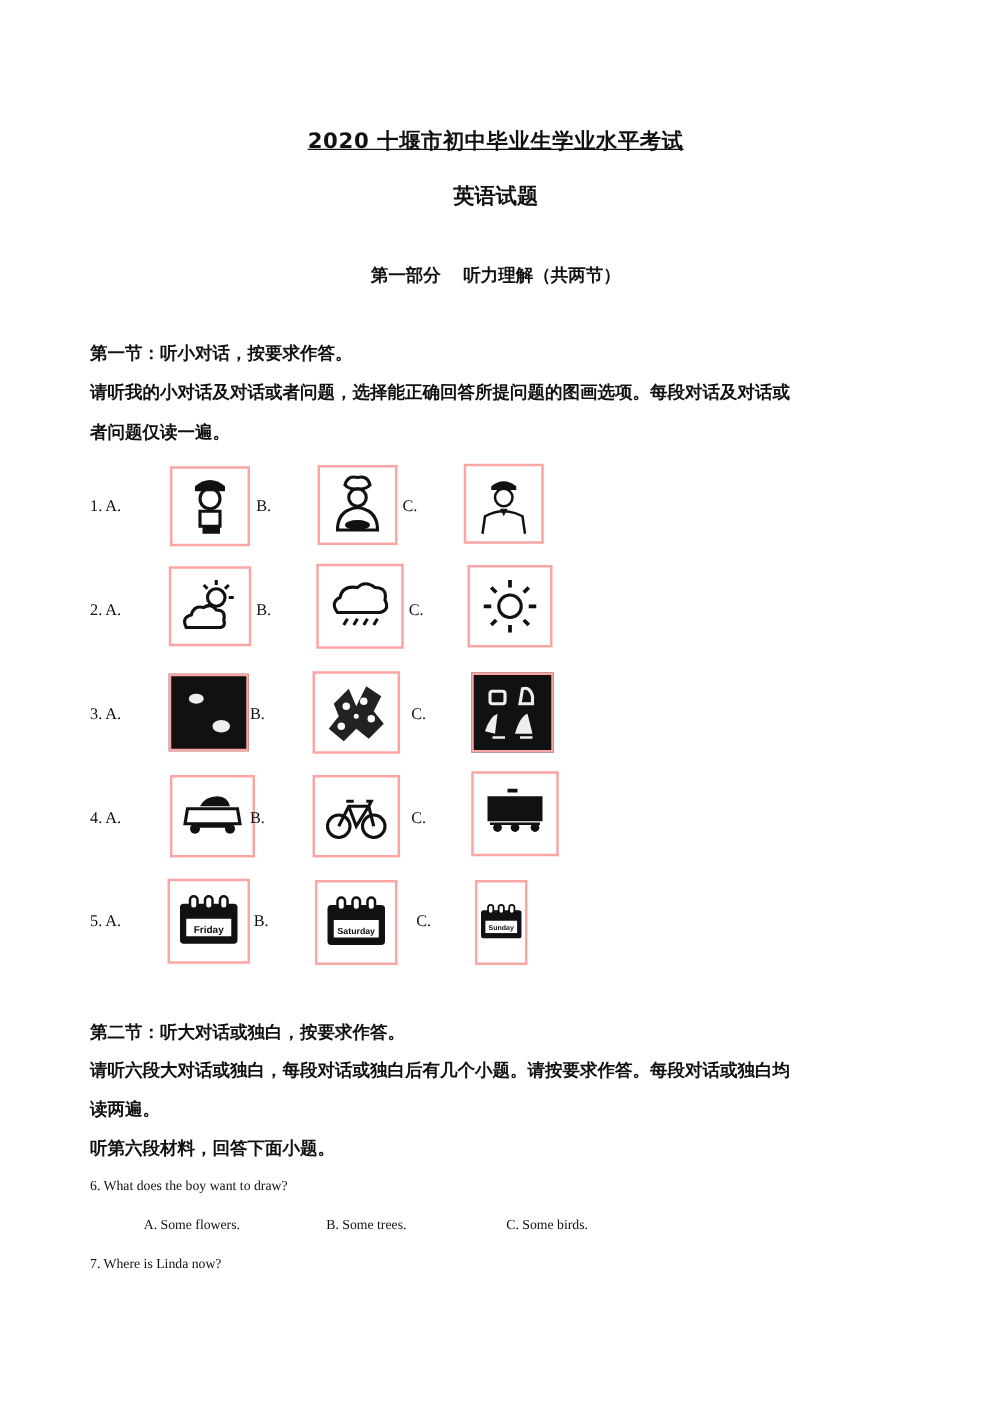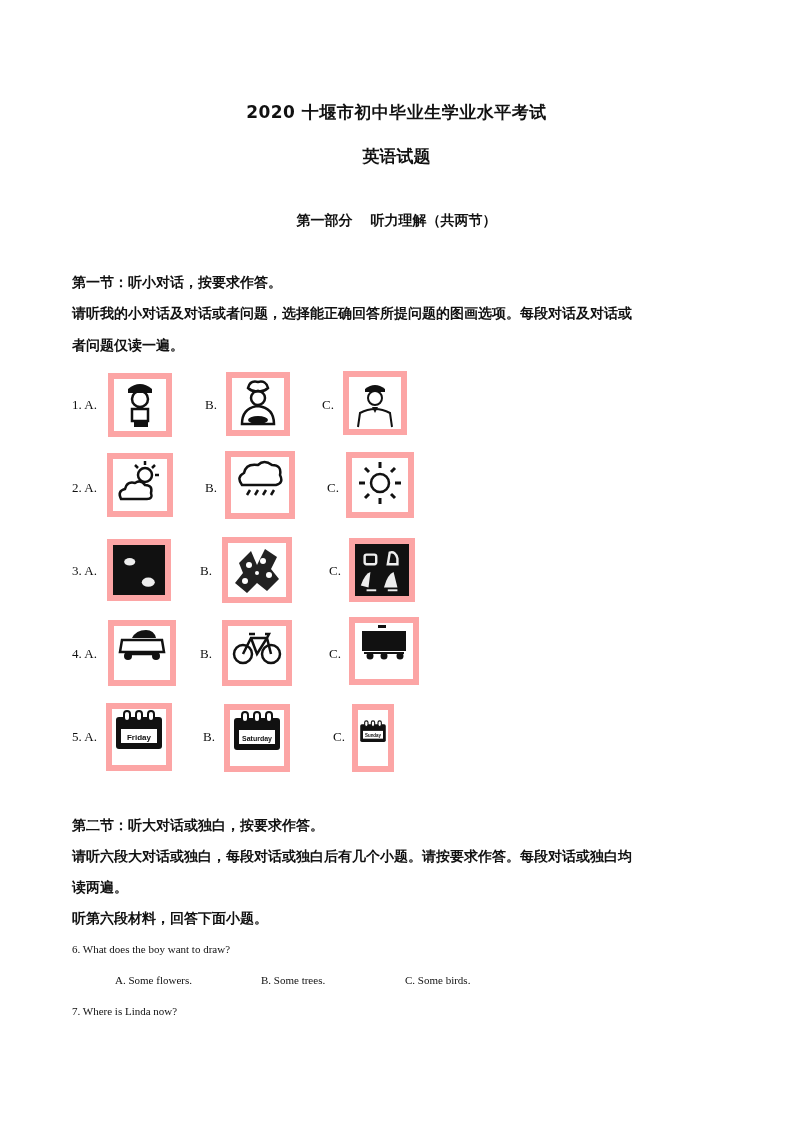--- a/index.html
+++ b/index.html
@@ -5,35 +5,35 @@
   html, body { margin: 0; padding: 0; background: #ffffff; }
   body {
     width: 793px; height: 1122px; position: relative; overflow: hidden;
     font-family: "DejaVu Serif", "Liberation Serif", serif; color: #111;
   }
   .abs { position: absolute; }
   .title {
     left: 0; width: 793px; text-align: center; font-weight: bold;
     font-family: "DejaVu Sans", "Liberation Sans", sans-serif;
   }
-  .t1 { top: 101px; font-size: 17px; letter-spacing: 0.5px; }
+  .t1 { top: 101px; font-size: 17px; letter-spacing: 0.5px; text-decoration: underline; }
   .t2 { top: 145px; font-size: 17px; }
   .t3 { top: 212px; font-size: 14px; }
   .t3 .gap { display: inline-block; width: 18px; }
   .cn {
     left: 72px; font-size: 14px; font-weight: bold;
     font-family: Liberation Sans, sans-serif; white-space: nowrap;
   }
   .en {
     font-family: "Liberation Serif", "DejaVu Serif", serif; font-size: 11px; white-space: nowrap;
   }
   .qlabel { font-family: "Liberation Serif", "DejaVu Serif", serif; font-size: 13px; }
   .box {
-    border: 6px solid #fca5a5; background: #fff; box-sizing: border-box;
-    display: flex; justify-content: center;
+    border: 2px solid #fca5a5; background: #fff; box-sizing: border-box;
+    display: flex; align-items: center; justify-content: center; margin-left: 28px;
   }
   .box.dark { background: #111; }
   .box svg { display: block; }
 </style>
 </head>
 <body>
 
 <div class="abs title t1">2020 十堰市初中毕业生学业水平考试</div>
 <div class="abs title t2">英语试题</div>
 <div class="abs title t3">

